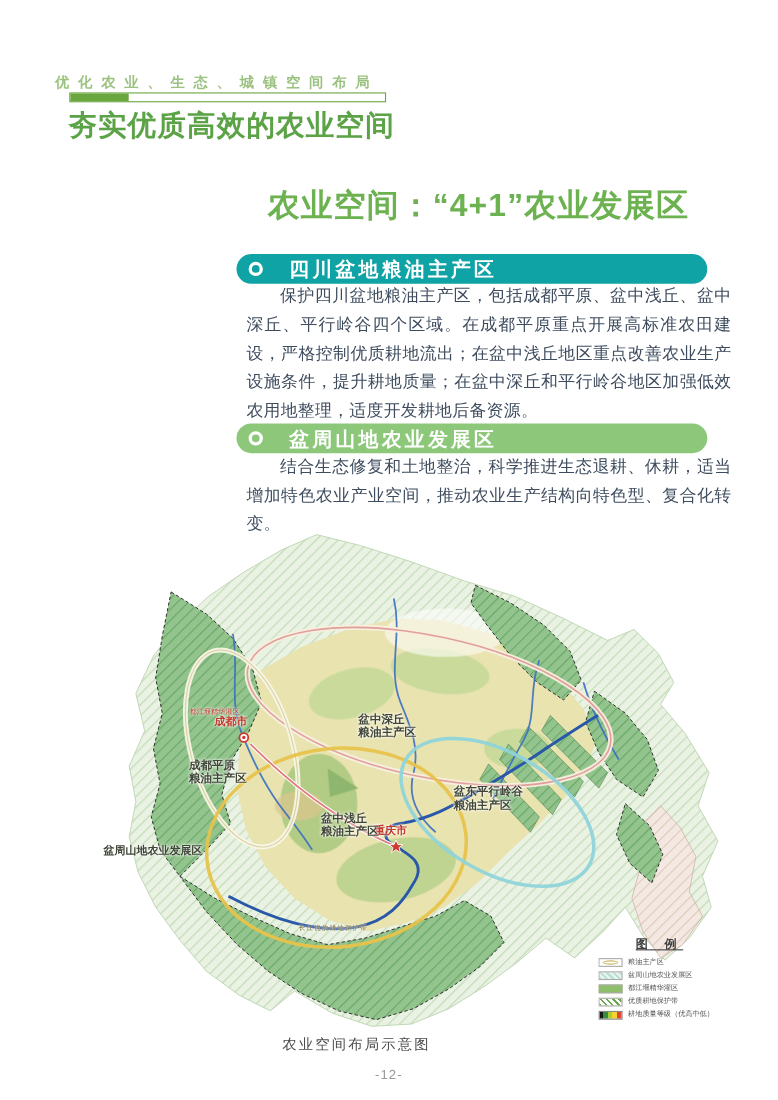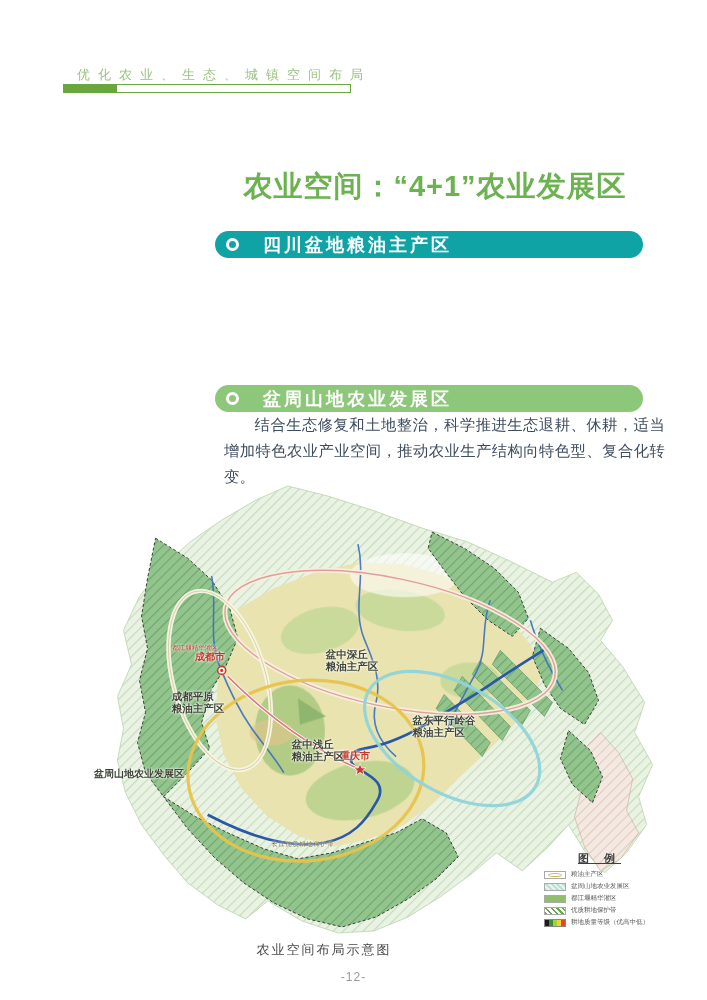--- a/index.html
+++ b/index.html
@@ -2,22 +2,22 @@
 <html><head>
 <meta charset="utf-8">
 <style>
   * { margin:0; padding:0; box-sizing:border-box; }
   html,body { background:#ffffff; }
   body { width:707px; height:1000px; position:relative; overflow:hidden;
          font-family:"Liberation Sans","DejaVu Sans",sans-serif; }
   .page { position:absolute; inset:0; background:#fff; }
 
   
-  .kicker { position:absolute; left:77px; top:66px; width:300px;
-            font-size:13px; font-weight:normal; letter-spacing:8px;
+  .kicker { position:absolute; left:50px; top:66px; width:300px;
+            font-size:13px; font-weight:bold; letter-spacing:8px;
             color:#9cc282; white-space:nowrap; }
   .progress { position:absolute; left:63px; top:84px; width:288px; height:9px;
               border:1px solid #69a63d; background:#fff; }
   .progress-fill { height:100%; width:18.5%; background:#69a63d; }
   .doc-title { position:absolute; left:62px; top:97px; font-size:26px;
                font-weight:bold; color:#5ca347; letter-spacing:1px; white-space:nowrap; }
 
   
   .main-heading { position:absolute; left:210px; top:167px; width:450px;
                   text-align:center; font-size:29px; font-weight:bold;
@@ -74,27 +74,29 @@
 </style>
 </head>
 <body>
 
 <div class="page">
 
   <div class="kicker">优化农业、生态、城镇空间布局</div>
   <div class="progress">
     <div class="progress-fill"></div>
   </div>
+  <h1 class="doc-title">夯实优质高效的农业空间</h1>
 
   <h2 class="main-heading">农业空间：“4+1”农业发展区</h2>
 
   <div class="pill pill-1">
     <span class="pill-bullet"></span>
     <span class="pill-label">四川盆地粮油主产区</span>
   </div>
+  <p class="body-par par-1">保护四川盆地粮油主产区，包括成都平原、盆中浅丘、盆中深丘、平行岭谷四个区域。在成都平原重点开展高标准农田建设，严格控制优质耕地流出；在盆中浅丘地区重点改善农业生产设施条件，提升耕地质量；在盆中深丘和平行岭谷地区加强低效农用地整理，适度开发耕地后备资源。</p>
 
   <div class="pill pill-2">
     <span class="pill-bullet"></span>
     <span class="pill-label">盆周山地农业发展区</span>
   </div>
   <p class="body-par par-2">结合生态修复和土地整治，科学推进生态退耕、休耕，适当增加特色农业产业空间，推动农业生产结构向特色型、复合化转变。</p>
 
   <div class="map-wrap">
     <svg viewBox="0 0 600 455" width="604" height="456">
       <defs>

